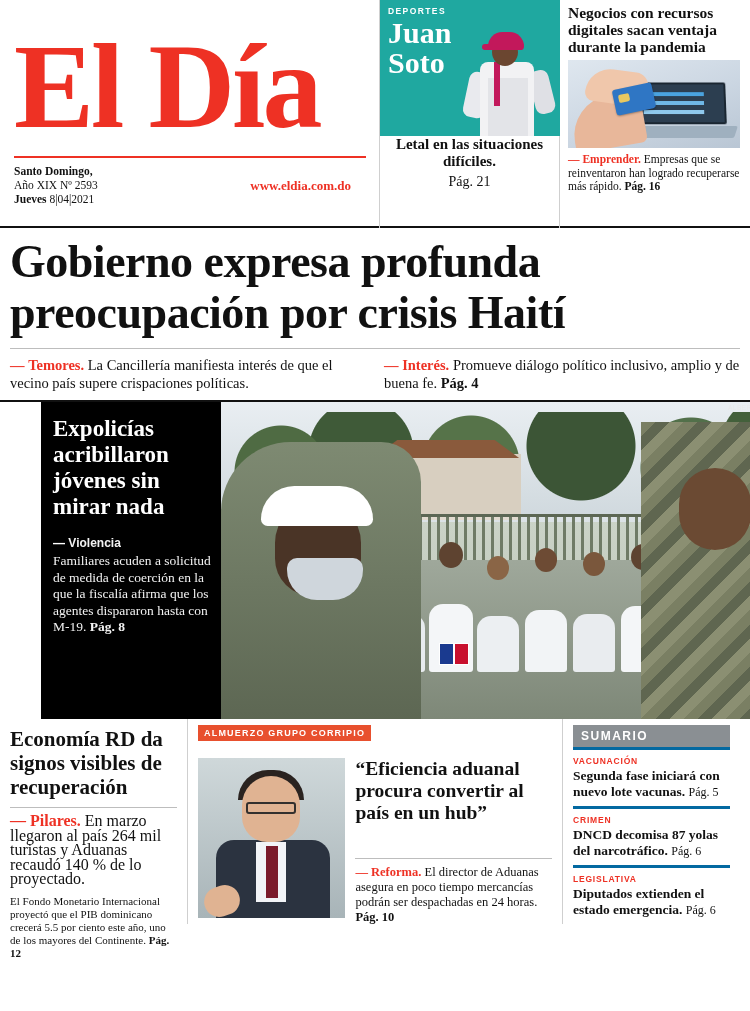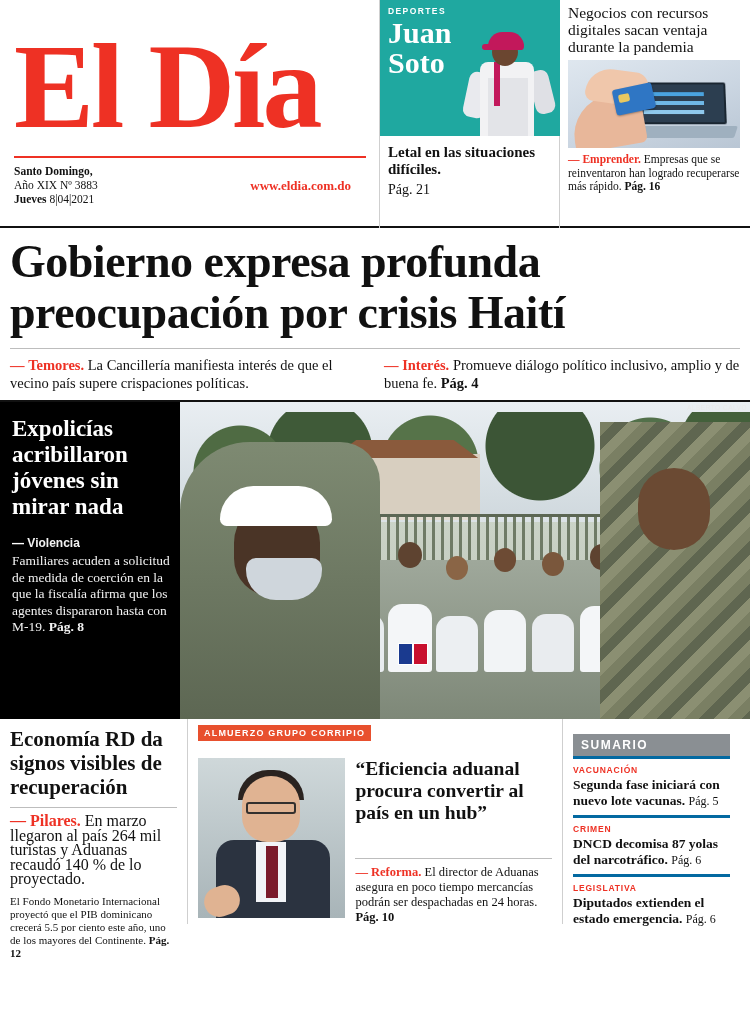--- a/index.html
+++ b/index.html
@@ -53,31 +53,31 @@
   
   .player { position:absolute; right:6px; bottom:0; width:96px; height:120px; }
   .p-body { position:absolute; left:22px; bottom:0; width:54px; height:74px; background:#f2f2f4; border-radius:8px 8px 0 0; }
   .p-body2 { position:absolute; left:30px; bottom:0; width:40px; height:58px; background:#e3e4e8; }
   .p-arm { position:absolute; left:8px; bottom:18px; width:22px; height:46px; background:#e9eaee; transform:rotate(12deg); border-radius:8px; }
   .p-arm2 { position:absolute; right:2px; bottom:22px; width:20px; height:44px; background:#dfe0e5; transform:rotate(-14deg); border-radius:8px; }
   .p-head { position:absolute; left:34px; bottom:70px; width:26px; height:28px; background:#6b4630; border-radius:50%; }
   .p-helmet { position:absolute; left:30px; bottom:86px; width:36px; height:18px; background:#c2185b; border-radius:16px 16px 4px 4px; }
   .p-brim { position:absolute; left:24px; bottom:86px; width:20px; height:6px; background:#c2185b; border-radius:4px; }
   .p-stripe { position:absolute; left:36px; bottom:30px; width:6px; height:44px; background:#c2185b; }
-  .sports-text { padding:8px 8px 0 8px; }
+  .sports-text { padding:0 8px 0 8px;text-align:center; }
   .sports-head {
     font-family:"Liberation Serif", serif; font-weight:bold;
     font-size:15px; line-height:17px; color:#111;
   }
   .sports-page { font-size:14px; line-height:17px; color:#111; margin-top:3px; }
 
   
   .digital-cell { width:188px; height:228px; padding:4px 8px 0 8px; position:relative; }
   .digital-head {
-    font-family:"Liberation Serif", serif; font-weight:normal;
+    font-family:"Liberation Serif", serif; font-weight:bold;
     font-size:15.5px; line-height:17px; color:#111;
   }
   .digital-photo {
     margin-top:5px; width:172px; height:88px; position:relative; overflow:hidden;
     background:linear-gradient(160deg,#dfe7ef 0%,#cbd6e2 55%,#b9c6d4 100%);
   }
   .laptop { position:absolute; right:4px; bottom:6px; width:120px; height:56px; }
   .laptop-screen { position:absolute; right:10px; bottom:18px; width:92px; height:42px; background:#2c3e50; border:2px solid #1a2631; border-radius:2px; transform:perspective(120px) rotateX(6deg); }
   .laptop-screen:after { content:""; position:absolute; left:8px; top:8px; width:60px; height:4px; background:#4aa3df; box-shadow:0 9px 0 #6fb7e6, 0 18px 0 #8fc8ec; }
   .laptop-base { position:absolute; right:0; bottom:4px; width:118px; height:12px; background:#9fb0bf; border-radius:2px; transform:skewX(-18deg); }
@@ -94,21 +94,21 @@
   .main-block { border-bottom:2px solid #111; padding:8px 10px 8px 10px; }
   .main-title {
     font-family:"Liberation Serif", serif; font-weight:bold;
     font-size:46px; line-height:51px; letter-spacing:-0.5px; color:#111;
   }
   .main-rule { height:1px; background:#bdbdbd; margin:10px 0 8px 0; }
   .main-subs { display:flex; gap:18px; }
   .main-sub { width:50%; font-size:14.5px; line-height:17.5px; color:#111; }
 
   
-  .photo-block { position:relative; width:626px; height:317px; border-bottom:2px solid #111; background:#0f766e; }
+  .photo-block { position:relative; width:626px; height:317px; border-bottom:2px solid #111; background:#0f766e;margin-left:41px; }
   .photo-left { position:absolute; left:0; top:0; width:180px; height:317px; background:#000; padding:14px 10px 0 12px; color:#fff; }
   .photo-left h2 {
     margin:0; font-family:"Liberation Serif", serif; font-weight:bold;
     font-size:23px; line-height:26px; color:#fff;
   }
   .photo-left .kicker { margin-top:16px; font-family:"Liberation Sans", sans-serif; font-size:12px; font-weight:bold; color:#f2f2f2; }
   .photo-left .kicker .dash { color:#fff; }
   .photo-left p { margin:3px 0 0 0; font-size:13.5px; line-height:16.5px; color:#f2f2f2; }
   .photo-img { position:absolute; left:180px; top:0; width:570px; height:317px; overflow:hidden;
     background:linear-gradient(180deg,#cfd8cf 0%,#b9c4b4 40%,#9aa894 100%); }
@@ -158,21 +158,21 @@
   .sp-glass { position:absolute; left:48px; top:44px; width:50px; height:12px; border:2px solid #33302e; border-radius:3px; }
   .sp-body { position:absolute; left:18px; top:82px; width:114px; height:78px; background:#2b3340; border-radius:18px 18px 0 0; }
   .sp-shirt { position:absolute; left:58px; top:84px; width:30px; height:60px; background:#f2f4f7; }
   .sp-tie { position:absolute; left:68px; top:88px; width:12px; height:52px; background:#7b1b2b; }
   .sp-hand { position:absolute; left:6px; top:128px; width:36px; height:30px; background:#e0b392; border-radius:16px; transform:rotate(-18deg); }
   .alm-text { width:200px; }
   .alm-quote { font-family:"Liberation Serif", serif; font-weight:bold; font-size:19.5px; line-height:22px; color:#111; }
   .alm-rule { height:1px; background:#bdbdbd; margin:34px 0 6px 0; }
   .alm-sub { font-size:12.5px; line-height:15px; }
 
-  .sumario-cell { width:187px; padding:6px 20px 0 10px;margin-top:9px; }
+  .sumario-cell { width:187px; padding:6px 20px 0 10px; }
   .sumario-band { background:#8a8f93; color:#fff; font-family:"Liberation Sans", sans-serif;
     font-weight:bold; font-size:12px; letter-spacing:1.5px; padding:4px 8px; }
   .sum-item { border-top:3px solid #0369a1; padding:6px 0 6px 0; }
   .sum-item:first-of-type { border-top:none; padding-top:7px; }
   .sum-kicker { color:#ee3124; font-family:"Liberation Sans", sans-serif; font-size:8.5px; font-weight:bold; letter-spacing:.8px; }
   .sum-head { font-family:"Liberation Serif", serif; font-weight:bold; font-size:13.5px; line-height:15.5px; margin-top:2px; }
   .sum-head .pg { font-weight:normal; font-size:12px; }
 </style>
 </head>
 <body>
@@ -180,21 +180,21 @@
 <div class="page">
 
   <div class="masthead-row">
 
     <div class="logo-cell">
       <div class="logo-text">El Día</div>
       <div class="logo-rule"></div>
       <div class="logo-meta">
         <div class="logo-meta-left">
           <div>Santo Domingo,</div>
-          <div class="thin">Año XIX Nº 3883</div>
+          <div class="thin">Año XIX Nº 2593</div>
           <div>
             <span>Jueves</span>
             <span class="thin">8|04|2021</span>
           </div>
         </div>
         <div class="logo-url">www.eldia.com.do</div>
       </div>
     </div>
 
     <div class="sports-cell">

